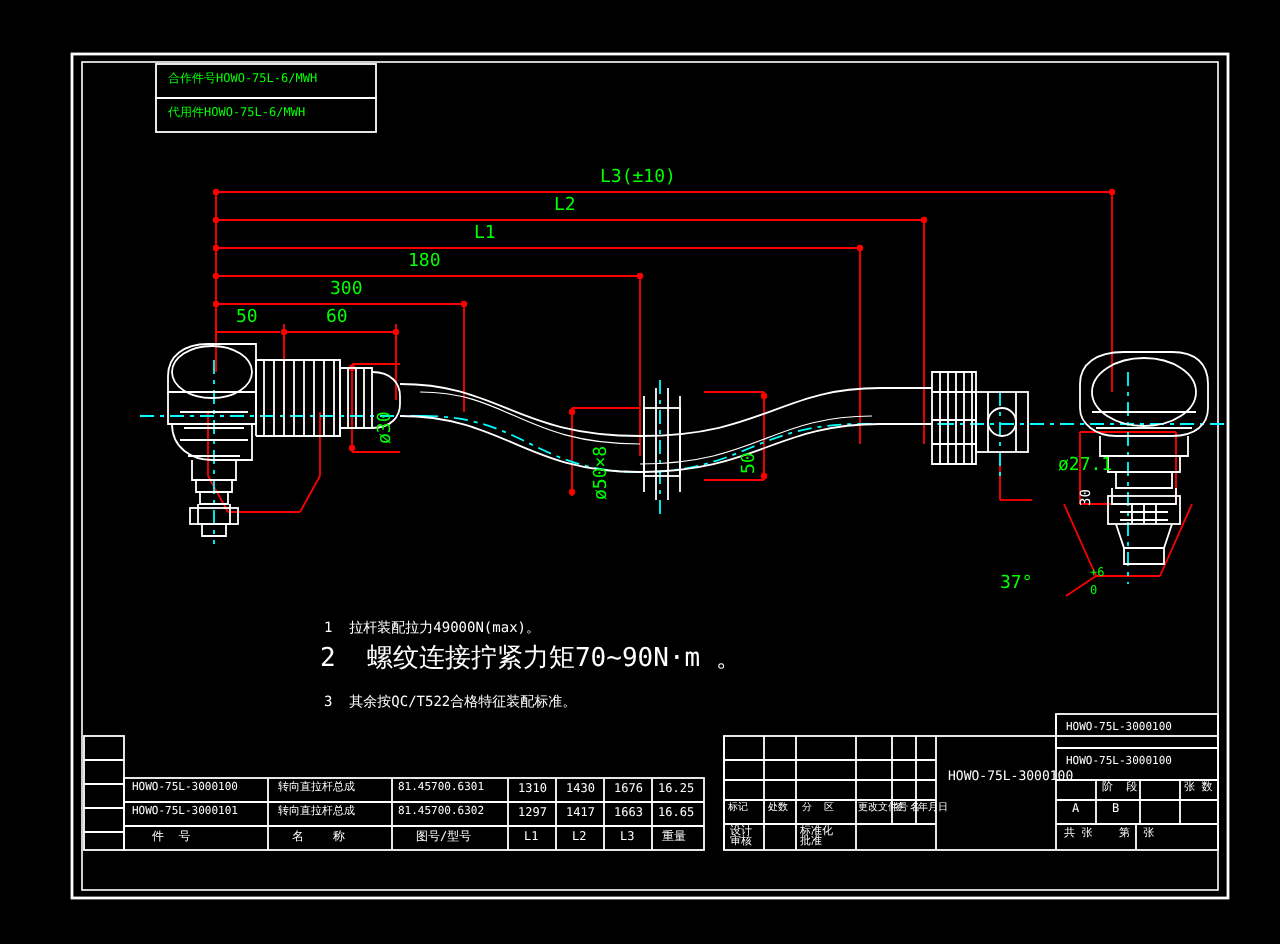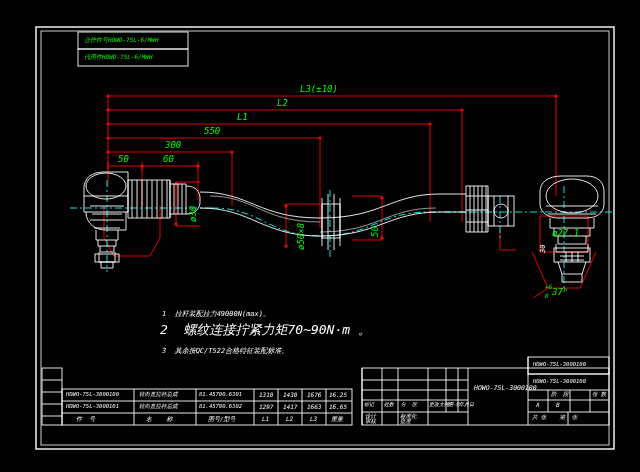--- a/index.html
+++ b/index.html
@@ -1,18 +1,18 @@
 <!DOCTYPE html>
 <html><head>
 <meta charset="utf-8">
 <style>
   html,body{margin:0;padding:0;background:#000;}
   body{width:640px;height:472px;overflow:hidden;
        font-family:"DejaVu Sans Mono","Liberation Mono",monospace;}
-  #stage{position:relative;width:640px;height:368px;background:#000;font-style:italic;}
+  #stage{position:relative;width:640px;height:368px;background:#000;}
   svg{position:absolute;left:0;top:0;}
   .ovl{position:absolute;left:0;top:0;width:640px;height:472px;pointer-events:none;}
   .t{position:absolute;white-space:pre;line-height:1;}
   .g{color:#00ff00;}
   .w{color:#ffffff;}
   .vt{transform-origin:0 0;transform:rotate(-90deg);}
 </style>
 </head>
 <body>
 
@@ -242,31 +242,31 @@
 </svg>
 
 <div class="ovl">
 
   <div class="t g" style="left:84px;top:37px;font-size:6px;">合作件号HOWO-75L-6/MWH</div>
   <div class="t g" style="left:84px;top:54px;font-size:6px;">代用件HOWO-75L-6/MWH</div>
 
   <div class="t g" style="left:300px;top:85px;font-size:9px;">L3(±10)</div>
   <div class="t g" style="left:277px;top:99px;font-size:9px;">L2</div>
   <div class="t g" style="left:237px;top:113px;font-size:9px;">L1</div>
-  <div class="t g" style="left:204px;top:127px;font-size:9px;">550</div>
+  <div class="t g" style="left:204px;top:127px;font-size:9px;">180</div>
   <div class="t g" style="left:165px;top:141px;font-size:9px;">300</div>
   <div class="t g" style="left:118px;top:155px;font-size:9px;">50</div>
   <div class="t g" style="left:163px;top:155px;font-size:9px;">60</div>
 
   <div class="t g vt" style="left:189px;top:222px;font-size:9px;">ø30</div>
   <div class="t g vt" style="left:297px;top:250px;font-size:9px;">ø50×8</div>
   <div class="t g vt" style="left:371px;top:237px;font-size:9px;">50</div>
 
-  <div class="t g" style="left:552px;top:229px;font-size:9px;">ø27.1</div>
-  <div class="t g" style="left:552px;top:288px;font-size:9px;">37°</div>
+  <div class="t g" style="left:529px;top:229px;font-size:9px;">ø27.1</div>
+  <div class="t g" style="left:500px;top:288px;font-size:9px;">37°</div>
   <div class="t g" style="left:545px;top:284px;font-size:6px;">+6</div>
   <div class="t g" style="left:545px;top:293px;font-size:6px;">0</div>
   <div class="t w vt" style="left:540px;top:253px;font-size:7px;">30</div>
 
   <div class="t w" style="left:162px;top:311px;font-size:7px;">1  拉杆装配拉力49000N(max)。</div>
   <div class="t w" style="left:160px;top:323px;font-size:13px;">2  螺纹连接拧紧力矩70~90N·m 。</div>
   <div class="t w" style="left:162px;top:348px;font-size:7px;">3  其余按QC/T522合格特征装配标准。</div>
 
   <div class="t w" style="left:66px;top:392px;font-size:5.5px;">HOWO-75L-3000100</div>
   <div class="t w" style="left:139px;top:392px;font-size:5.5px;">转向直拉杆总成</div>

